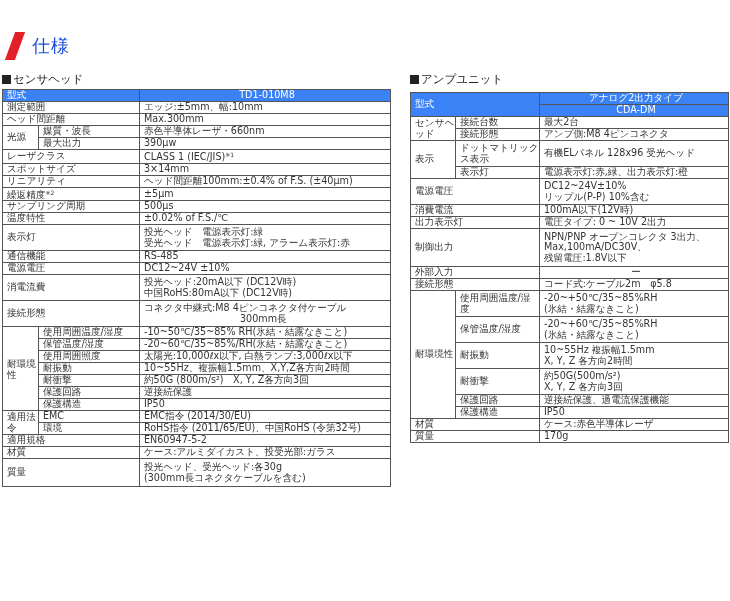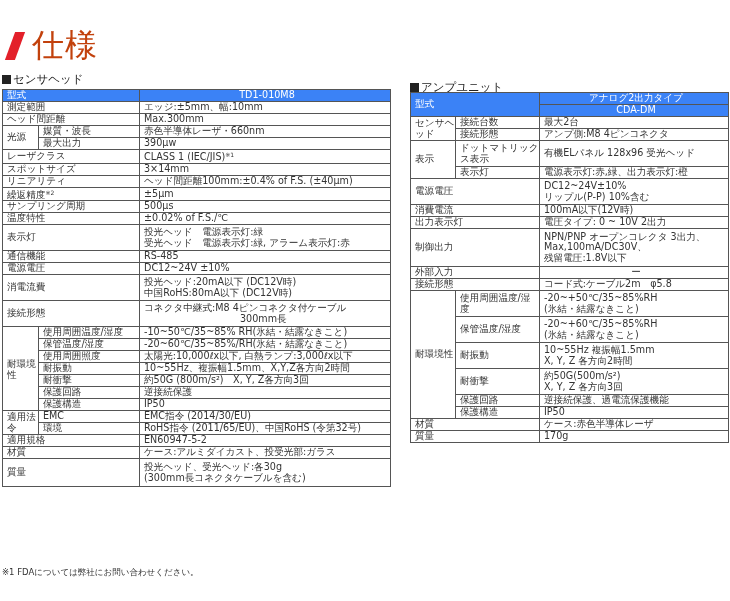--- a/index.html
+++ b/index.html
@@ -1,19 +1,19 @@
 <!DOCTYPE html>
 <html><head>
 <meta charset="utf-8">
 <style>
   html,body{margin:0;padding:0;background:#fff;}
   body{width:730px;height:601px;position:relative;overflow:hidden;font-family:"DejaVu Sans","Liberation Sans",sans-serif;color:#333;}
   .title{position:absolute;left:6px;top:30px;height:32px;display:flex;align-items:center;}
   .slash{width:10px;height:28px;background:#e3202a;transform:skewX(-20deg);margin-right:12px;margin-left:4px;}
-  .title-text{font-size:32px;color:#c2410c;letter-spacing:1px;}
+  .title-text{font-size:18px;color:#1d4ed8;letter-spacing:1px;}
   .sec-head{position:absolute;font-size:11.5px;color:#222;}
   .sec-head .sq{display:inline-block;width:9px;height:9px;background:#222;margin-right:2px;vertical-align:-1px;}
   table{position:absolute;border-collapse:collapse;font-size:9.6px;color:#333;table-layout:fixed;}
   td{border:1px solid #555;padding:0 0 0 4px;line-height:10.5px;vertical-align:middle;white-space:nowrap;overflow:hidden;}
   td.hd{background:#3b82f6;color:#fff;}
   td.hd.c{text-align:center;}
   td.multi{white-space:normal;}
   .notes{position:absolute;left:2px;top:567px;font-size:8.5px;line-height:11px;color:#333;}
   sup{font-size:6px;vertical-align:3px;}
 </style>
@@ -160,24 +160,23 @@
     <td colspan="2">質量</td>
     <td>
           <div>投光ヘッド、受光ヘッド:各30g</div>
           <div>(300mm長コネクタケーブルを含む)</div>
         </td>
   </tr>
 </tbody>
   </table>
 
 <div class="notes">
-  <div>※1  FDAについては弊社にお問い合わせください。</div>
-</div>
-
-<div class="sec-head" style="left:410px;top:72px;margin-top:8px;">
+</div>
+
+<div class="sec-head" style="left:410px;top:72px;">
   <span class="sq"></span><span>アンプユニット</span>
 </div>
 
 <table style="left:410px;top:92px;width:318px;">
   <colgroup>
       <col style="width:45px">
       <col style="width:84px">
       <col style="width:189px">
     </colgroup>
   <tbody>

